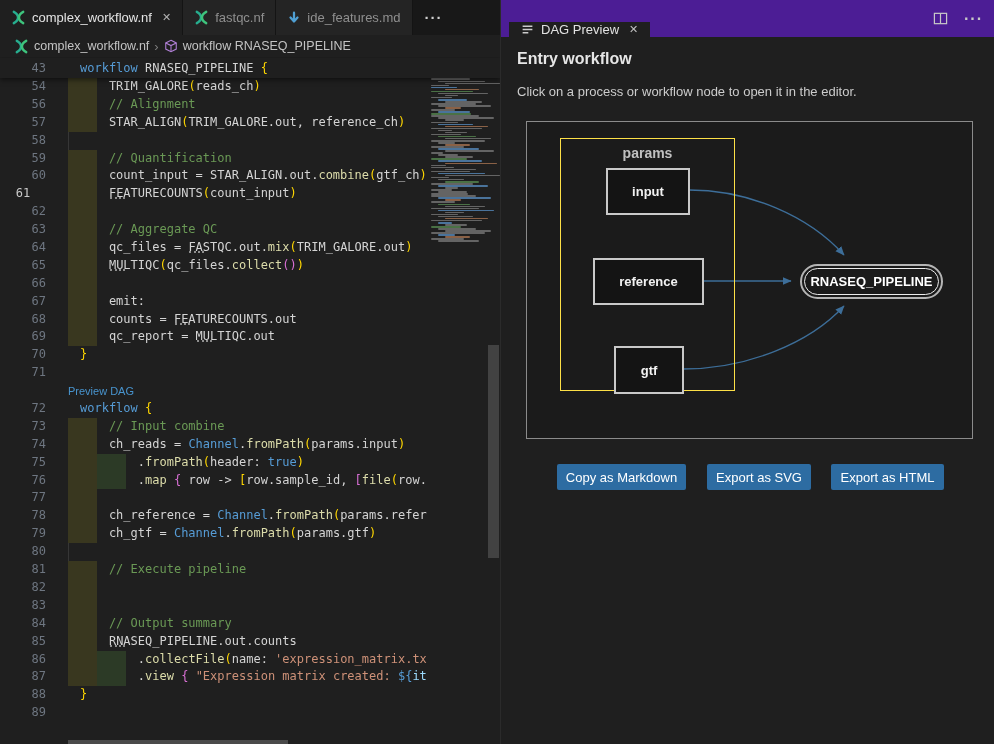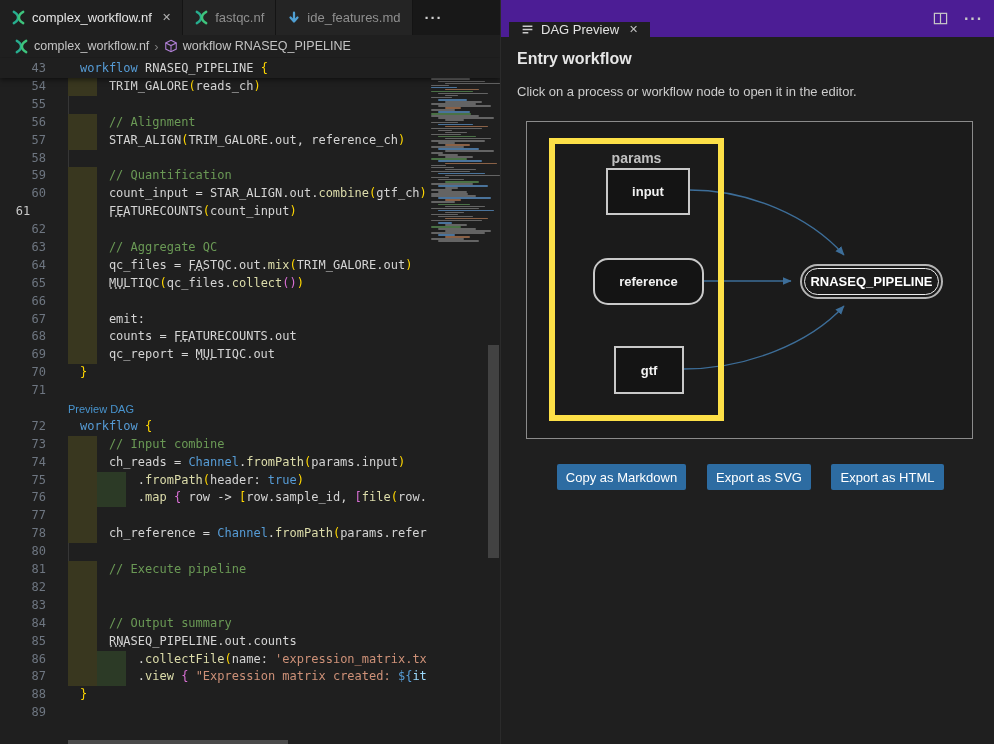--- a/index.html
+++ b/index.html
@@ -46,26 +46,26 @@
   #panel-tabbar{position:absolute;left:0;top:0;width:494px;height:37px;background:#4c1d95;display:flex;align-items:flex-end;}
   #panel-tab{margin-left:8px;display:flex;align-items:center;gap:7px;padding:0 12px;background:#1f1f1f;font-size:13px;color:#e2e2e2;cursor:pointer;}
   #panel-tab .close{font-size:11px;color:#c0c0c0;margin-left:3px;}
   .ptab-icons{position:absolute;right:12px;top:0;height:37px;display:flex;align-items:center;gap:16px;color:#c8c8c8;}
   #panel-content{position:absolute;left:0;top:37px;width:494px;height:707px;}
   #panel-heading{position:absolute;left:16px;top:13px;font-size:16px;font-weight:bold;color:#e6e6e6;}
   #panel-desc{position:absolute;left:16px;top:47px;font-size:13px;color:#cccccc;}
   
   #dag{position:absolute;left:25px;top:84px;width:447px;height:318px;border:1px solid #8b8b8b;background:#1b1b1b;}
   #dag-edges{position:absolute;left:0;top:0;width:445px;height:316px;}
-  #param-group{position:absolute;left:22px;top:16px;width:175px;height:283px;border:6px solid #fde047;}
+  #param-group{position:absolute;left:33px;top:16px;width:175px;height:253px;border:1px solid #fde047;}
   #param-group .glabel{position:absolute;left:0;top:6px;width:100%;text-align:center;font-size:14px;font-weight:bold;color:#c0c0c0;}
   .dnode{position:absolute;border:2px solid #c9c9c9;background:#141414;display:flex;align-items:center;justify-content:center;
          color:#f2f2f2;font-size:13px;font-weight:600;cursor:pointer;}
   .dnode.n0{left:79px;top:46px;width:84px;height:47px;}
-  .dnode.n1{left:66px;top:136px;width:111px;height:47px;border-radius:15px;}
+  .dnode.n1{left:66px;top:136px;width:111px;height:47px;}
   .dnode.n2{left:87px;top:224px;width:70px;height:48px;}
   #stadium{position:absolute;left:273px;top:142px;width:143px;height:35px;border:2px solid #b5b5b5;border-radius:20px;cursor:pointer;}
   #stadium .inner{position:absolute;inset:2px;border:1.5px solid #ececec;border-radius:16px;display:flex;align-items:center;justify-content:center;
                   font-size:13px;font-weight:600;color:#ffffff;white-space:nowrap;}
   
   .pbtn{position:absolute;top:427px;height:26px;background:var(--accent);color:#fff;border:none;border-radius:2px;
         font-family:"Liberation Sans",sans-serif;font-size:13px;font-weight:500;cursor:pointer;padding:0;}
   .pbtn.b0{left:56px;width:129px;} .pbtn.b1b{left:206px;width:104px;} .pbtn.b2b{left:330px;width:113px;}
   .icon{display:inline-flex;align-items:center;justify-content:center;}
 </style>
@@ -127,24 +127,20 @@
           <span class="gut">43</span>
           <span class="ltxt"><span class="kw">workflow</span><span class="pl"> RNASEQ_PIPELINE </span><span class="b1">{</span></span>
         </div>
       <div id="rows">
           <div class="row">
             <span class="blk1"></span>
             <span class="gut">54</span>
             <span class="ltxt"><span class="pl">    TRIM_GALORE</span><span class="b1">(</span><span class="pl">reads_ch</span><span class="b1">)</span></span>
           </div>
           <div class="row">
-            <span class="gd"></span>
-            <span class="gut">55</span>
-          </div>
-          <div class="row">
             <span class="blk1"></span>
             <span class="gut">56</span>
             <span class="ltxt"><span class="cm">    // Alignment</span></span>
           </div>
           <div class="row">
             <span class="blk1"></span>
             <span class="gut">57</span>
             <span class="ltxt"><span class="pl">    STAR_ALIGN</span><span class="b1">(</span><span class="pl">TRIM_GALORE.out, reference_ch</span><span class="b1">)</span></span>
           </div>
           <div class="row">
@@ -241,20 +237,25 @@
             <span class="ltxt"><span class="pl">        .</span><span class="fn">map</span><span class="pl"> </span><span class="b2">{</span><span class="pl"> row -&gt; </span><span class="b1">[</span><span class="pl">row.sample_id, </span><span class="b2">[</span><span class="fn">file</span><span class="b1">(</span><span class="pl">row.fastq_1</span></span>
           </div>
           <div class="row">
             <span class="blk1"></span>
             <span class="gut">77</span>
           </div>
           <div class="row">
             <span class="blk1"></span>
             <span class="gut">78</span>
             <span class="ltxt"><span class="pl">    ch_reference = </span><span class="kw">Channel</span><span class="pl">.</span><span class="fn">fromPath</span><span class="b1">(</span><span class="pl">params.reference</span></span>
+          </div>
+          <div class="row">
+            <span class="blk1"></span>
+            <span class="gut">79</span>
+            <span class="ltxt"><span class="pl">    ch_gtf = </span><span class="kw">Channel</span><span class="pl">.</span><span class="fn">fromPath</span><span class="b1">(</span><span class="pl">params.gtf</span><span class="b1">)</span></span>
           </div>
           <div class="row">
             <span class="gd"></span>
             <span class="gut">80</span>
           </div>
           <div class="row">
             <span class="blk1"></span>
             <span class="gut">81</span>
             <span class="ltxt"><span class="cm">    // Execute pipeline</span></span>
           </div>

